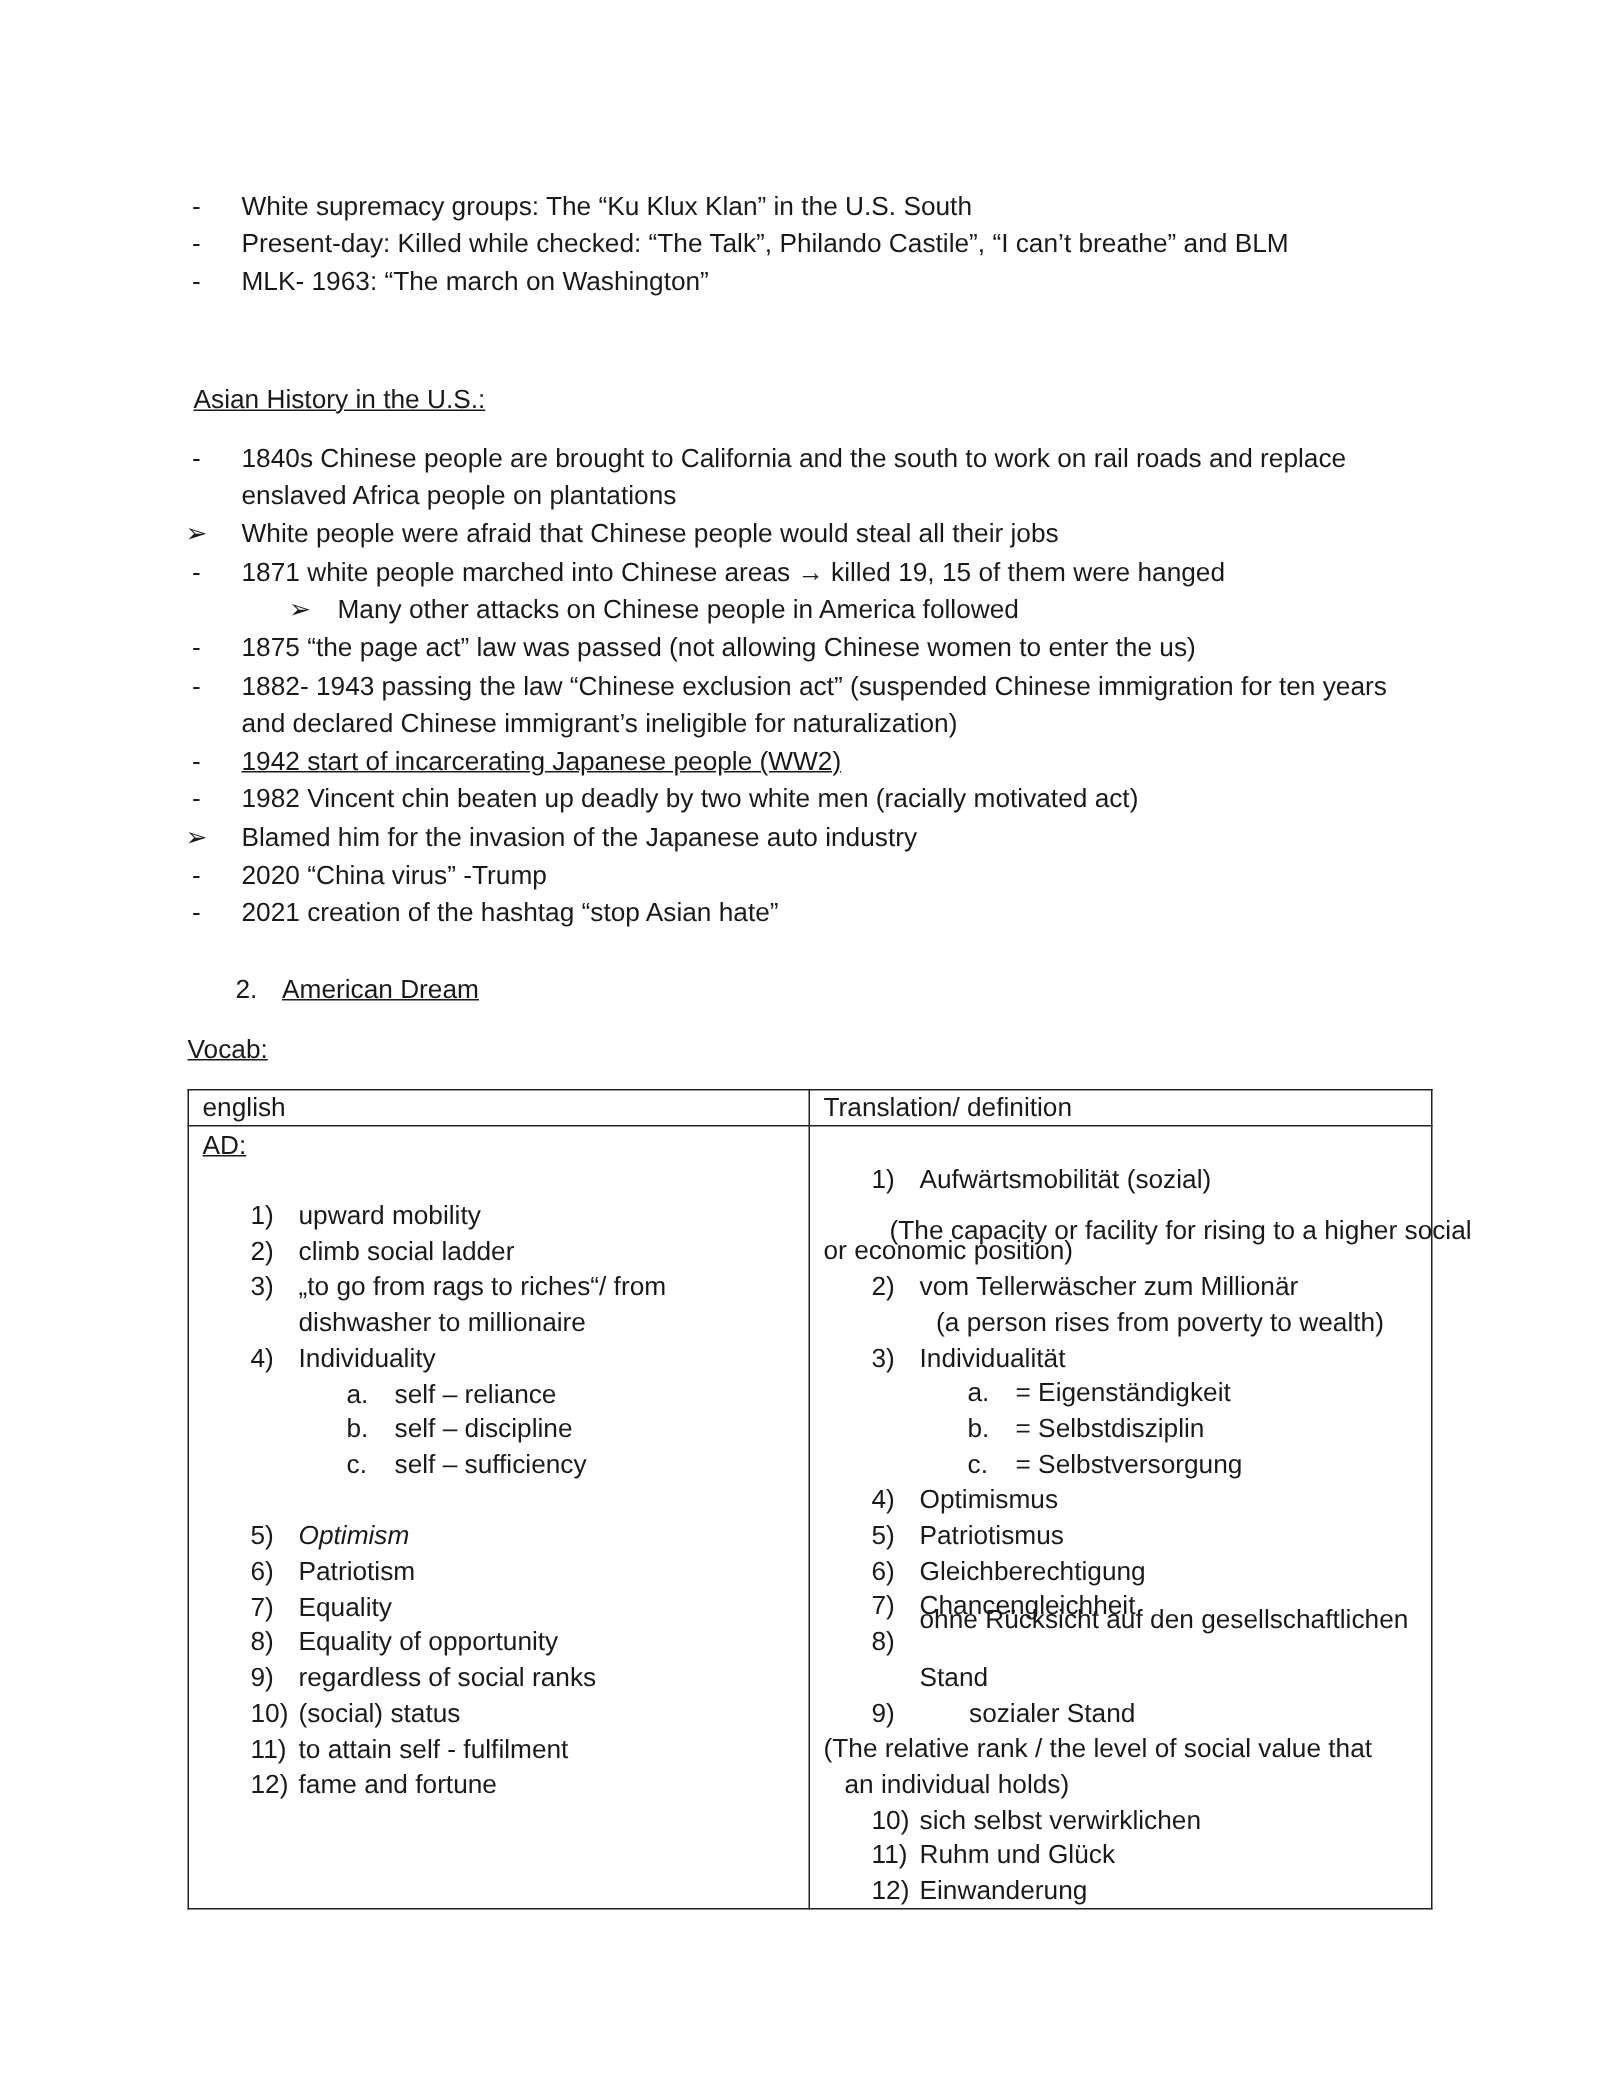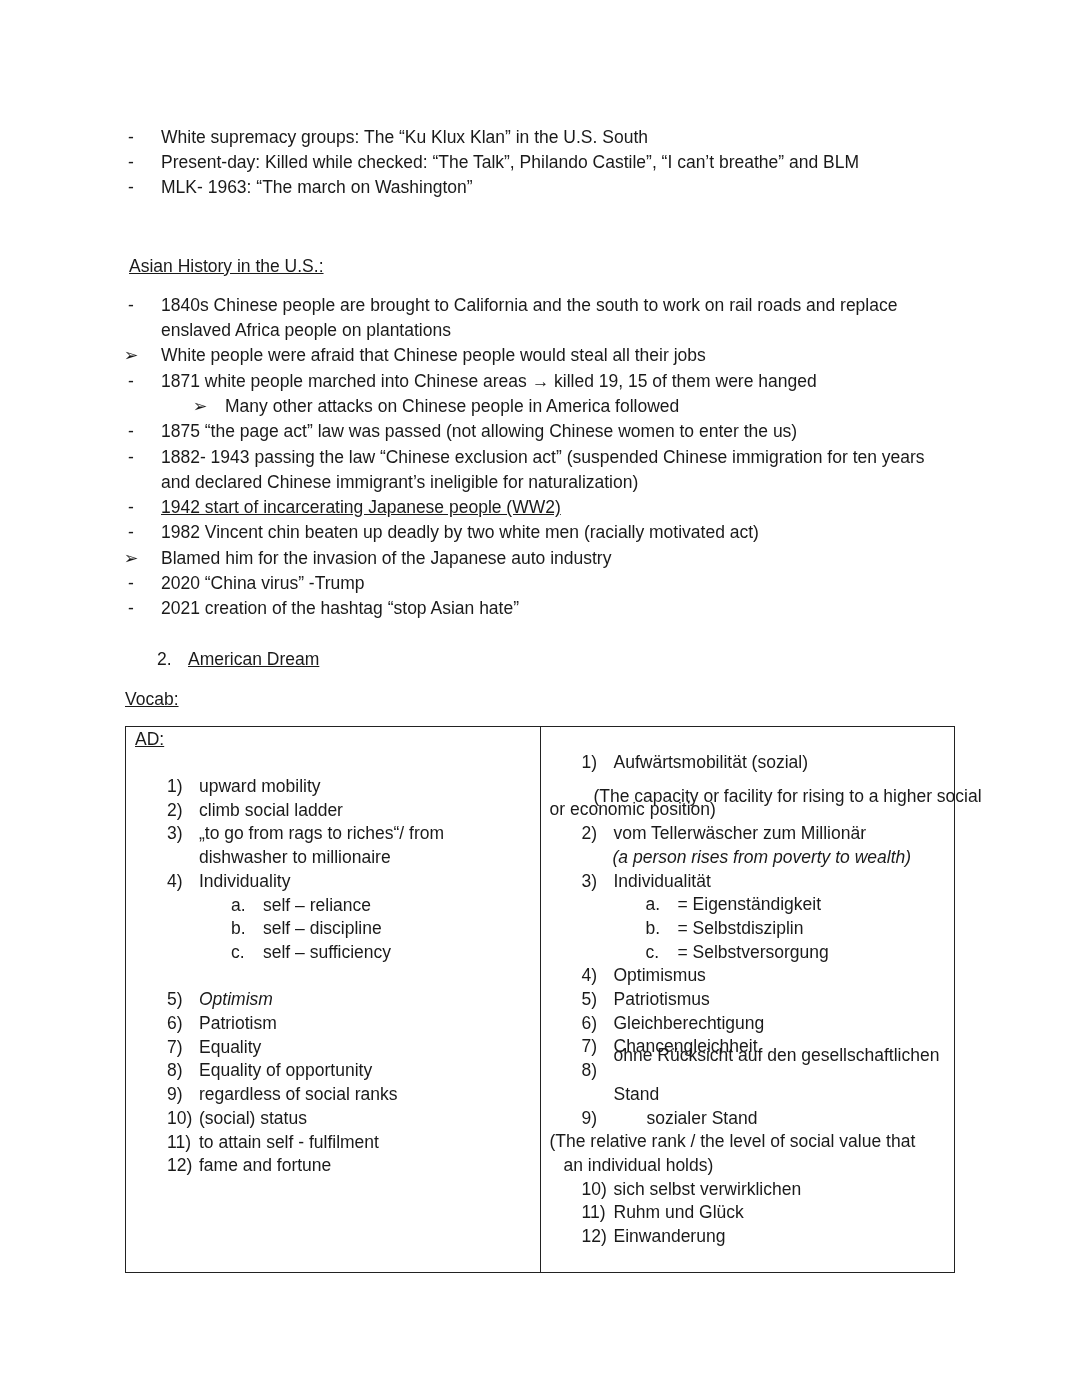--- a/index.html
+++ b/index.html
@@ -61,20 +61,28 @@
   <span class="bullet line" style="left:121px;top:596px;">-</span>
   <span class="line" style="left:161px;top:596px;">2021 creation of the hashtag “stop Asian hate”</span>
 </div>
 
 <span class="line" style="left:157px;top:647px;">2.</span>
 <span class="line u" style="left:188px;top:647px;">American Dream</span>
 <span class="line u" style="left:125px;top:687px;">Vocab:</span>
 
 <table class="vocab">
   <tbody>
+      <tr style="height:24px;">
+    <td style="width:413px;">
+      <span class="cell-abs" style="left:9px;top:0px;">english</span>
+    </td>
+    <td>
+      <span class="cell-abs" style="left:9px;top:0px;">Translation/ definition</span>
+    </td>
+  </tr>
   <tr>
     <td>
       <span class="cell-abs u" style="left:9px;top:1px;">AD:</span>
       <div id="en-list">
             <div>
               <span class="cell-abs" style="left: 41px; top: 48px;">1)</span>
               <span class="cell-abs" style="left: 73px; top: 48px;">upward mobility</span>
             </div>
             <div>
               <span class="cell-abs" style="left: 41px; top: 71.7px;">2)</span>
@@ -151,21 +159,21 @@
             <div>
               <span class="cell-abs" style="left: 9px; top: 71.4px;"></span>
               <span class="cell-abs" style="left: 9px; top: 71.4px;">or economic position)</span>
             </div>
             <div>
               <span class="cell-abs" style="left: 41px; top: 95.1px;">2)</span>
               <span class="cell-abs" style="left: 73px; top: 95.1px;">vom Tellerwäscher zum Millionär</span>
             </div>
             <div>
               <span class="cell-abs" style="left: 41px; top: 118.8px;"></span>
-              <span class="cell-abs" style="left: 72px; top: 118.8px; font-style: italic;">(a person rises from poverty to wealth)</span>
+              <span class="cell-abs" style="left: 84px; top: 118.8px;">(a person rises from poverty to wealth)</span>
             </div>
             <div>
               <span class="cell-abs" style="left: 41px; top: 142.5px;">3)</span>
               <span class="cell-abs" style="left: 73px; top: 142.5px;">Individualität</span>
             </div>
             <div>
               <span class="cell-abs" style="left: 105px; top: 166.2px;">a.</span>
               <span class="cell-abs" style="left: 137px; top: 166.2px;">= Eigenständigkeit</span>
             </div>
             <div>

